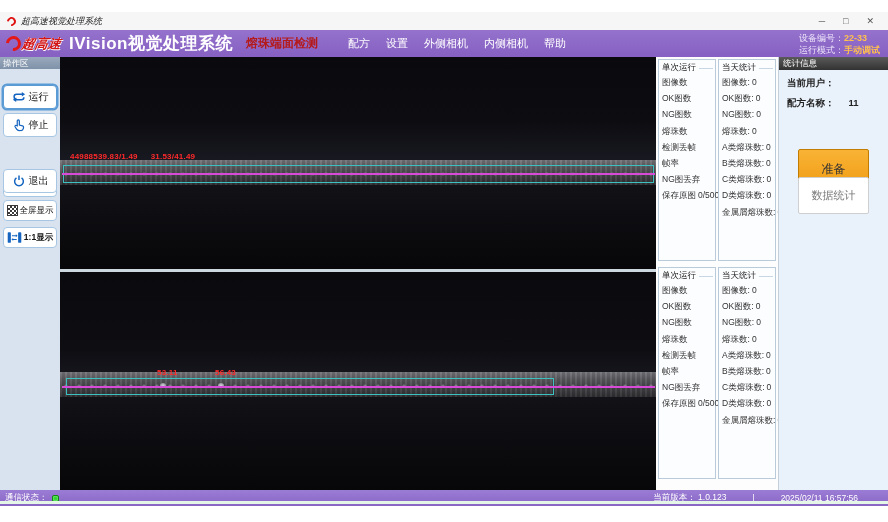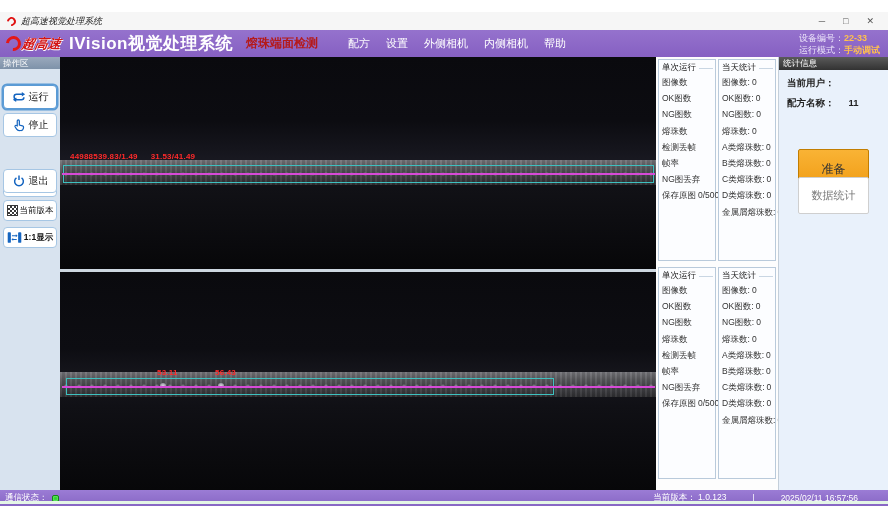--- a/index.html
+++ b/index.html
@@ -158,21 +158,21 @@
     <div class="sbtn" style="top:112px;">
       <svg class="icn" width="14" height="14" viewBox="0 0 16 16">
         <path d="M5.1 4.4a5 5 0 1 0 5.8 0" fill="none" stroke="#1565c0" stroke-width="1.7"></path>
         <path d="M8 1.6v5.2" stroke="#1565c0" stroke-width="1.7"></path>
       </svg>
       <span>退出</span>
     </div>
 
     <div class="sbtn small" style="top:143px;">
       <span class="checker"></span>
-      <span>当前版本</span>
+      <span>全屏显示</span>
     </div>
 
     <div class="sbtn small" style="top:170px;font-weight:bold;">
       <svg class="icn" width="15" height="13" viewBox="0 0 17 14">
         <rect x="0.8" y="1" width="3.6" height="12" rx="1" fill="#1565c0"></rect>
         <rect x="12.6" y="1" width="3.6" height="12" rx="1" fill="#1565c0"></rect>
         <path d="M5.6 5h4.6M6.4 9.2H11" stroke="#1565c0" stroke-width="1.2" fill="none"></path>
         <path d="M10 3.4 12 5l-2 1.6zM7 7.6 5 9.2l2 1.6z" fill="#1565c0"></path>
       </svg>
       <span>1:1显示</span>

